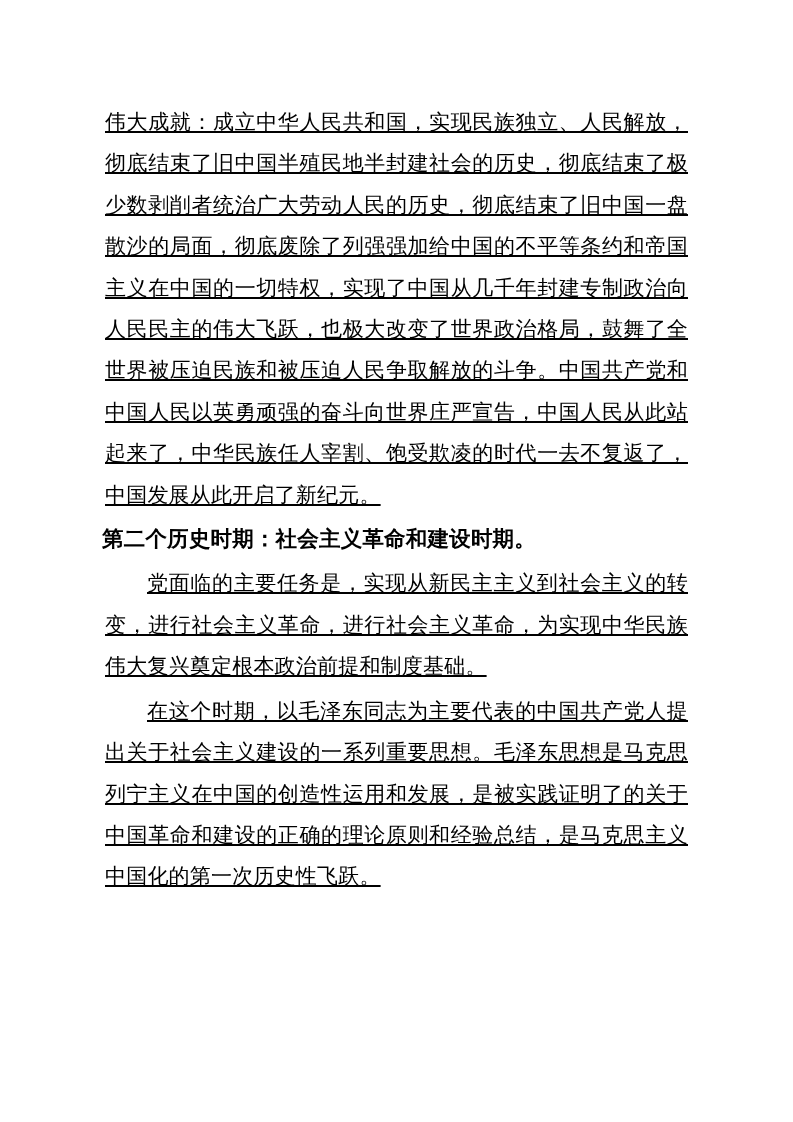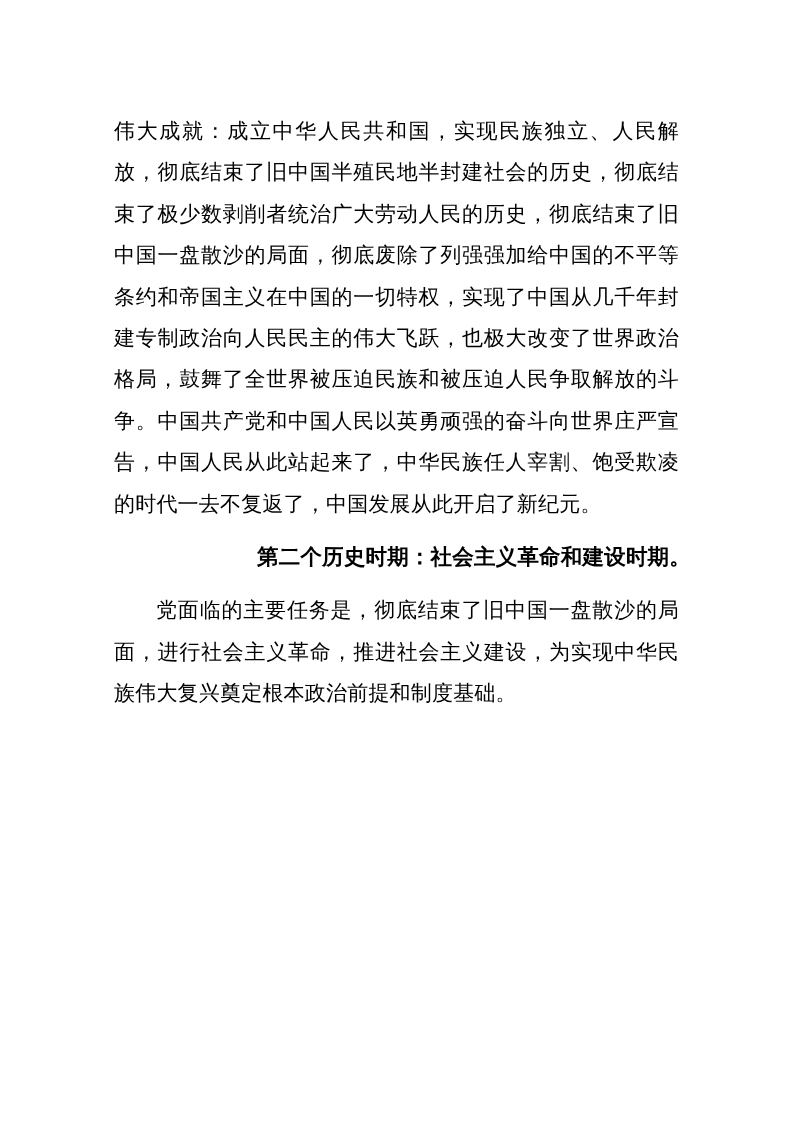--- a/index.html
+++ b/index.html
@@ -17,44 +17,46 @@
     font-family: "Liberation Serif", "DejaVu Serif", serif;
   }
   .text-block {
     position: absolute;
     left: 102px;
     top: 99px;
     width: 589px;
     color: #000000;
   }
   .para {
-    margin: 12px;
+    margin: 3px;
     font-size: 21px;
     line-height: 41.4px;
     text-align: justify;
     text-align-last: left;
     letter-spacing: 0.2px;
     word-break: break-all;
     color: #000000;
+    text-decoration: underline;
   }
   .para.indent {
     text-indent: 2em;
   }
   .heading {
     margin: 0;
     font-size: 21.5px;
     line-height: 41.4px;
     font-weight: bold;
-    text-align: right;
+    text-align: left;
     letter-spacing: 0.2px;
     color: #000000;
   }
 </style>
 </head>
 <body>
 
 <div class="page">
   <div class="text-block">
     <p class="para">伟大成就：成立中华人民共和国，实现民族独立、人民解放，彻底结束了旧中国半殖民地半封建社会的历史，彻底结束了极少数剥削者统治广大劳动人民的历史，彻底结束了旧中国一盘散沙的局面，彻底废除了列强强加给中国的不平等条约和帝国主义在中国的一切特权，实现了中国从几千年封建专制政治向人民民主的伟大飞跃，也极大改变了世界政治格局，鼓舞了全世界被压迫民族和被压迫人民争取解放的斗争。中国共产党和中国人民以英勇顽强的奋斗向世界庄严宣告，中国人民从此站起来了，中华民族任人宰割、饱受欺凌的时代一去不复返了，中国发展从此开启了新纪元。</p>
     <h2 class="heading">第二个历史时期：社会主义革命和建设时期。</h2>
-    <p class="para indent">党面临的主要任务是，彻底结束了旧中国一盘散沙的局面，进行社会主义革命，推进社会主义建设，为实现中华民族伟大复兴奠定根本政治前提和制度基础。</p>
+    <p class="para indent">党面临的主要任务是，实现从新民主主义到社会主义的转变，进行社会主义革命，进行社会主义革命，为实现中华民族伟大复兴奠定根本政治前提和制度基础。</p>
+    <p class="para indent">在这个时期，以毛泽东同志为主要代表的中国共产党人提出关于社会主义建设的一系列重要思想。毛泽东思想是马克思列宁主义在中国的创造性运用和发展，是被实践证明了的关于中国革命和建设的正确的理论原则和经验总结，是马克思主义中国化的第一次历史性飞跃。</p>
   </div>
 </div>
 
 </body></html>

